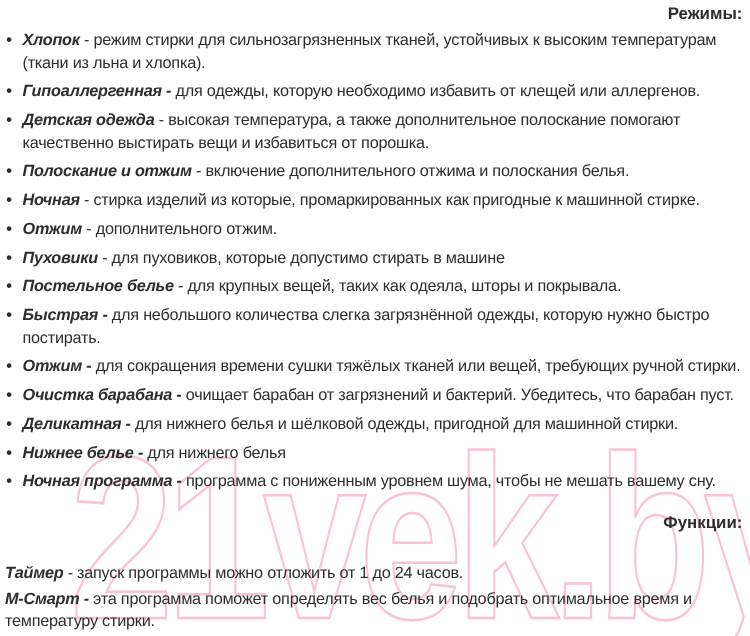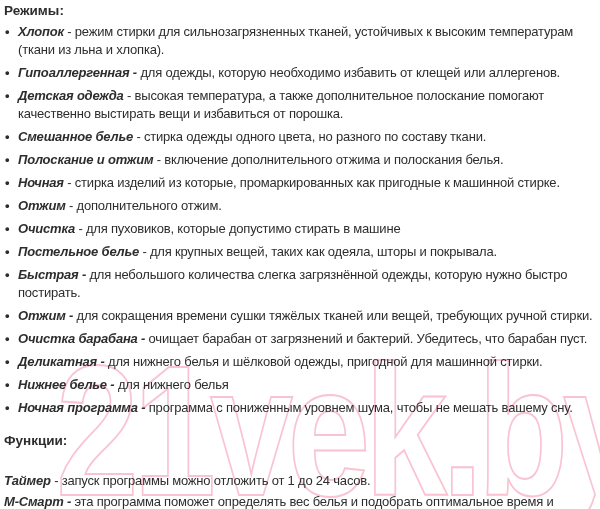--- a/index.html
+++ b/index.html
@@ -18,20 +18,21 @@
   .content {
     position: relative;
     z-index: 1;
     padding: 3px 6px 0 4px;
   }
   .section-heading {
     font-size: 13.5px;
     font-weight: 700;
     line-height: 15px;
     margin: 0 0 5px 0;
+    text-align: right;
   }
   .modes-list {
     list-style: none;
     margin: 0;
     padding: 0;
   }
   .mode-item {
     position: relative;
     padding-left: 14px;
     margin: 0 0 5px 0;
@@ -86,25 +87,24 @@
 <div class="watermark">21vek.by</div>
 
 <div class="content">
 
   <div class="section-heading">Режимы:</div>
 
   <ul class="modes-list">
     <li class="mode-item"><span class="term">Хлопок</span> <span>- режим стирки для сильнозагрязненных тканей, устойчивых к высоким температурам (ткани из льна и хлопка).</span></li>
     <li class="mode-item"><span class="term">Гипоаллергенная -</span> <span>для одежды, которую необходимо избавить от клещей или аллергенов.</span></li>
     <li class="mode-item"><span class="term">Детская одежда</span> <span>- высокая температура, а также дополнительное полоскание помогают качественно выстирать вещи и избавиться от порошка.</span></li>
-    <li class="mode-item"><span class="term">Смешанное белье</span> <span>- стирка одежды одного цвета, но разного по составу ткани.</span></li>
     <li class="mode-item"><span class="term">Полоскание и отжим</span> <span>- включение дополнительного отжима и полоскания белья.</span></li>
     <li class="mode-item"><span class="term">Ночная</span> <span>- стирка изделий из которые, промаркированных как пригодные к машинной стирке.</span></li>
     <li class="mode-item"><span class="term">Отжим</span> <span>- дополнительного отжим.</span></li>
-    <li class="mode-item"><span class="term">Очистка</span> <span>- для пуховиков, которые допустимо стирать в машине</span></li>
+    <li class="mode-item"><span class="term">Пуховики</span> <span>- для пуховиков, которые допустимо стирать в машине</span></li>
     <li class="mode-item"><span class="term">Постельное белье</span> <span>- для крупных вещей, таких как одеяла, шторы и покрывала.</span></li>
     <li class="mode-item"><span class="term">Быстрая -</span> <span>для небольшого количества слегка загрязнённой одежды, которую нужно быстро постирать.</span></li>
     <li class="mode-item"><span class="term">Отжим -</span> <span>для сокращения времени сушки тяжёлых тканей или вещей, требующих ручной стирки.</span></li>
     <li class="mode-item"><span class="term">Очистка барабана -</span> <span>очищает барабан от загрязнений и бактерий. Убедитесь, что барабан пуст.</span></li>
     <li class="mode-item"><span class="term">Деликатная -</span> <span>для нижнего белья и шёлковой одежды, пригодной для машинной стирки.</span></li>
     <li class="mode-item"><span class="term">Нижнее белье -</span> <span>для нижнего белья</span></li>
     <li class="mode-item"><span class="term">Ночная программа -</span> <span>программа с пониженным уровнем шума, чтобы не мешать вашему сну.</span></li>
   </ul>
 
   <div class="section-heading functions-heading">Функции:</div>

